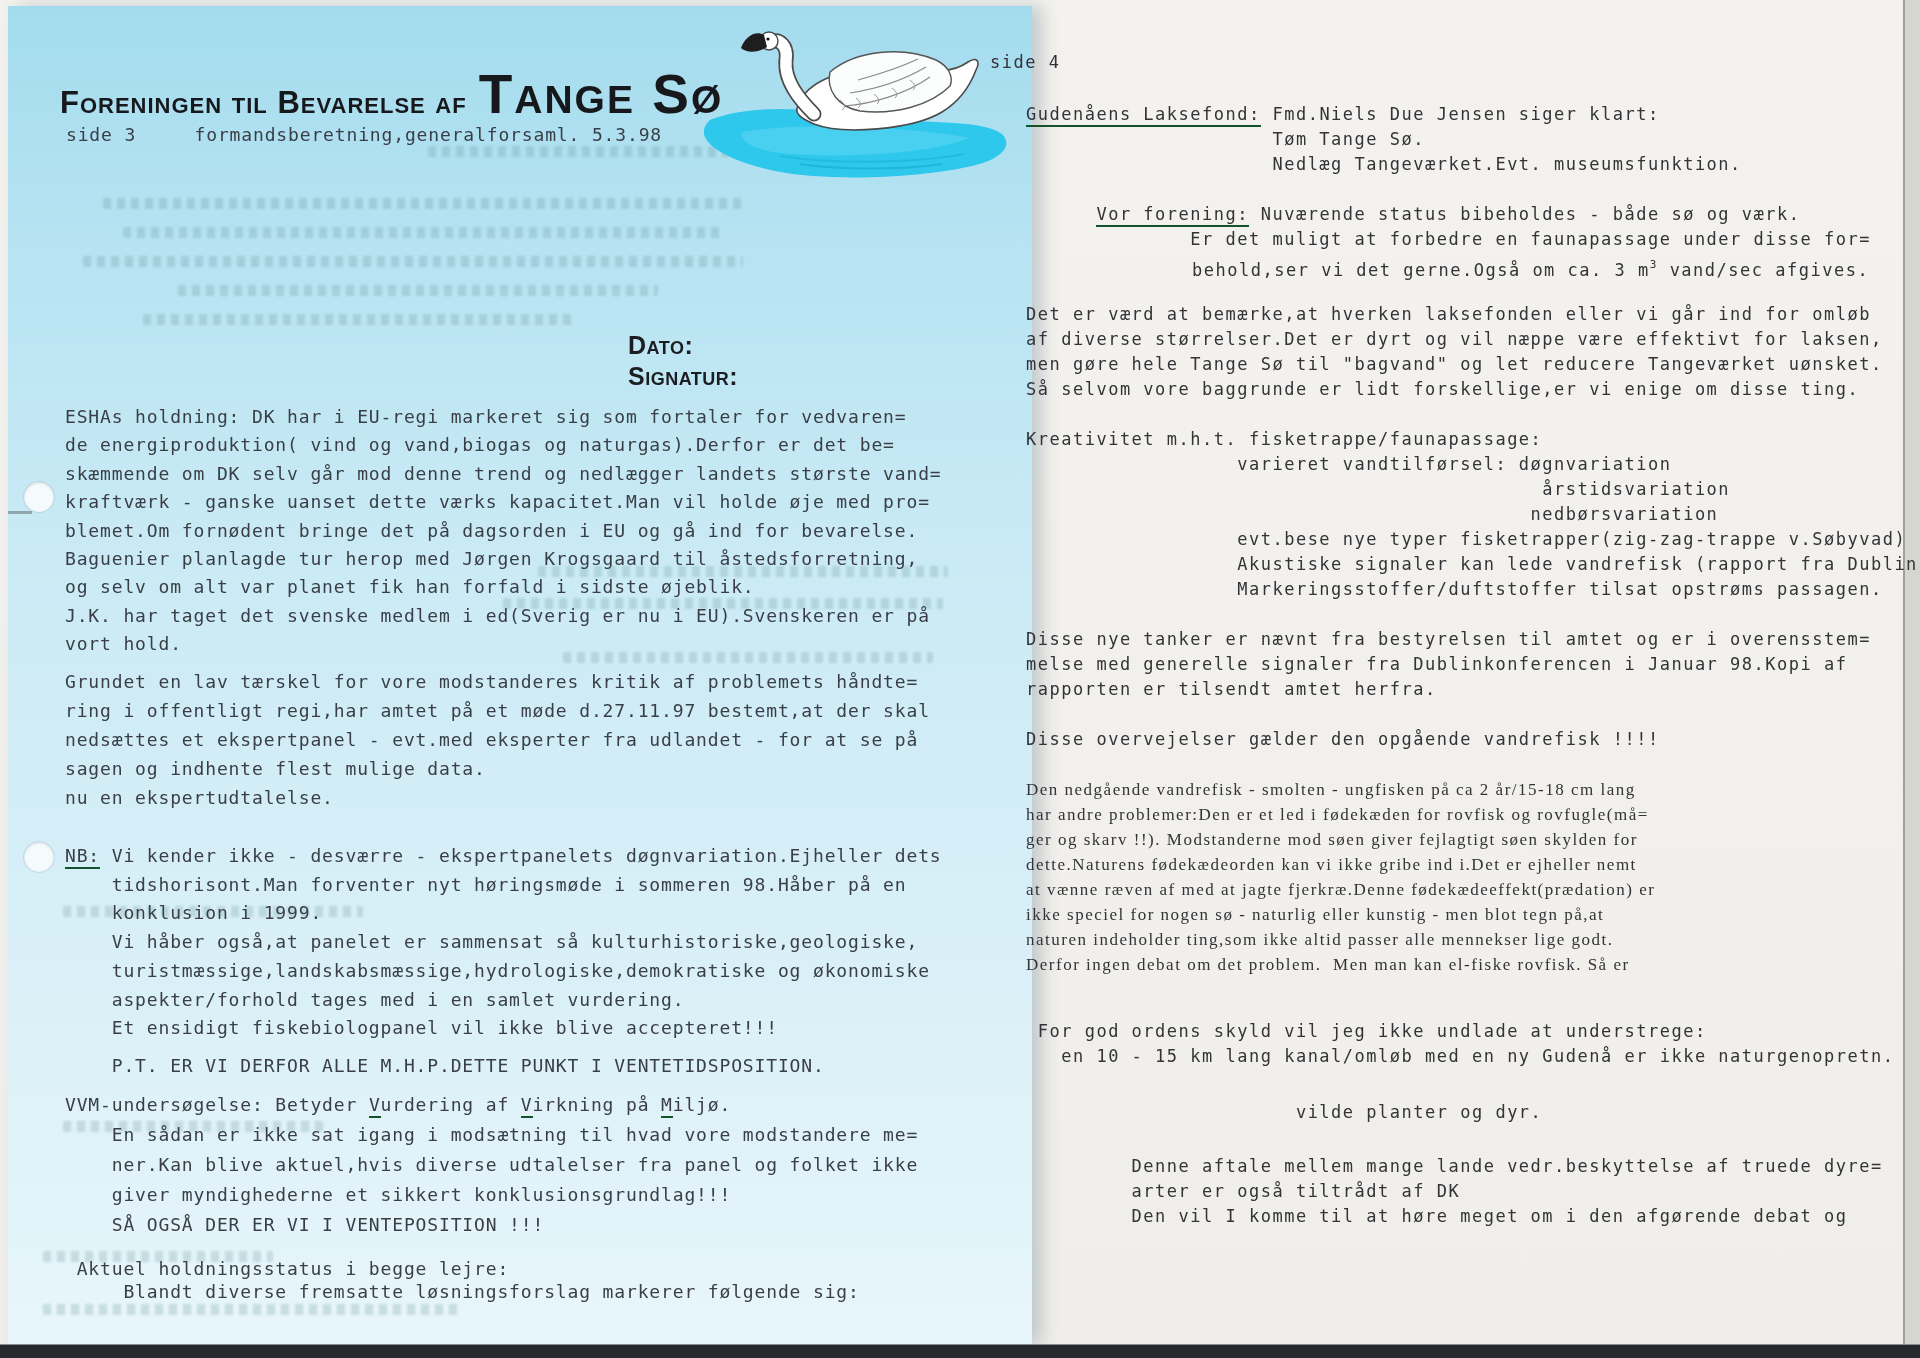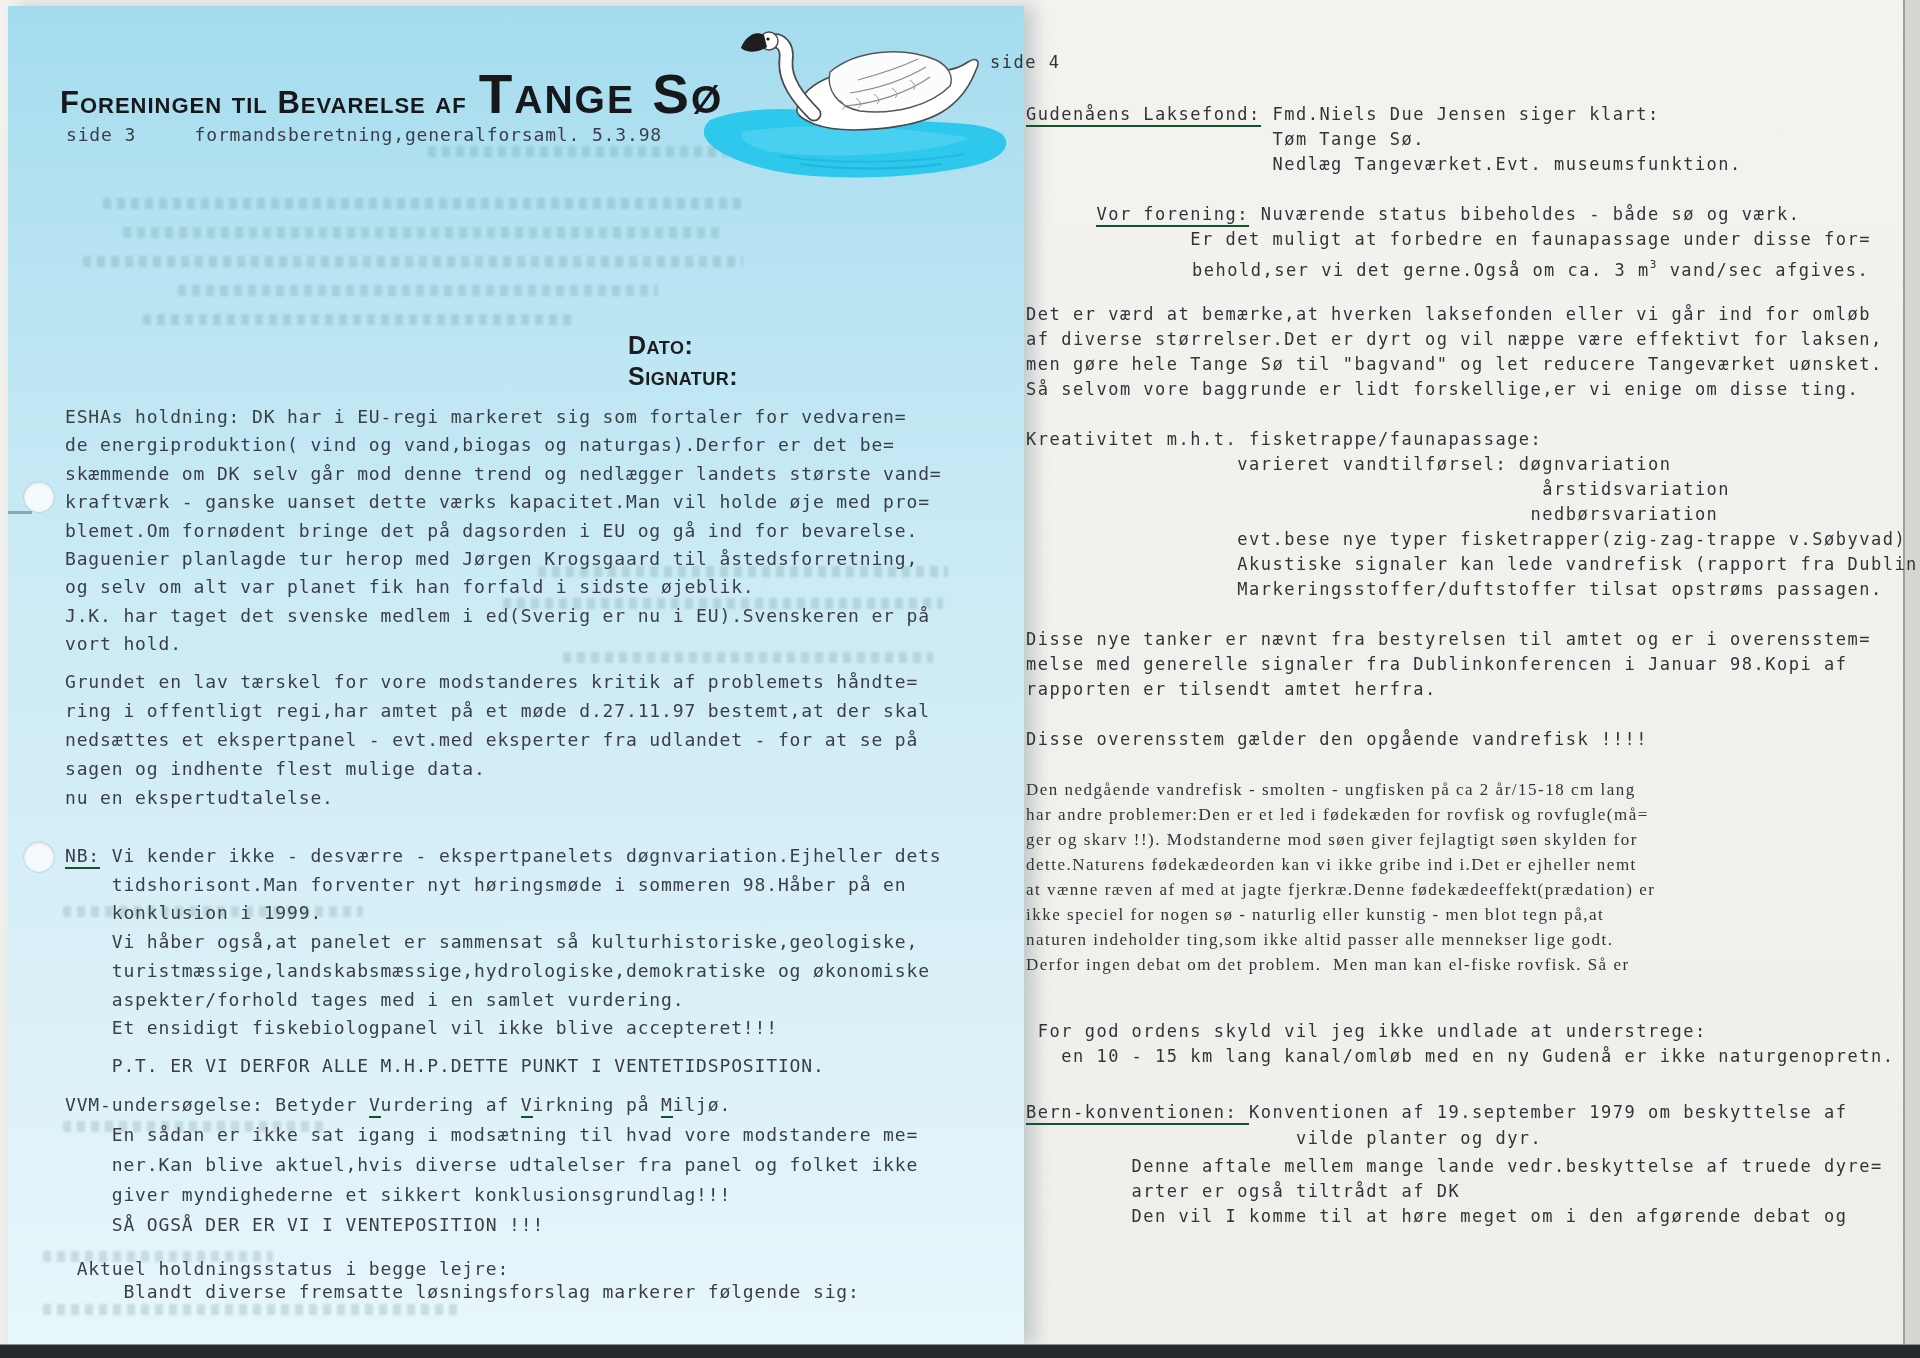--- a/index.html
+++ b/index.html
@@ -16,20 +16,21 @@
   }
   .right-mat{
     position:absolute;left:1905px;top:0;width:15px;height:1344px;
     background:#d6d6d0;
   }
   
   .page-left{
     position:absolute;left:8px;top:6px;width:1016px;height:1338px;
     background:linear-gradient(180deg,#a3dcee 0%,#b7e3f2 18%,#c9eaf5 40%,#d5eef7 62%,#def2f8 82%,#e7f6fb 100%);
     box-shadow:10px 0 16px rgba(30,70,90,.22);
+    padding-left:8px;
   }
   .scanner-edge{
     position:absolute;left:0;top:1344px;width:1920px;height:14px;
     background:#26292d;border-top:1px solid #8b8d8f;
   }
   
   .tblock{position:absolute;}
   .tline{white-space:pre;}
   #left-text .tblock{font-size:18px;letter-spacing:.85px;color:#3a3e46;}
   #right-text .tblock{font-size:17px;letter-spacing:1.5px;color:#333338;}
@@ -203,38 +204,37 @@
       <div class="tline"><span>                  evt.bese nye typer fisketrapper(zig-zag-trappe v.Søbyvad)</span></div>
       <div class="tline"><span>                  Akustiske signaler kan lede vandrefisk (rapport fra Dublin)</span></div>
       <div class="tline"><span>                  Markeringsstoffer/duftstoffer tilsat opstrøms passagen.</span></div>
     </div>
     <div class="tblock" style="top: 627px; left: 1026px; line-height: 25px;">
       <div class="tline"><span>Disse nye tanker er nævnt fra bestyrelsen til amtet og er i overensstem=</span></div>
       <div class="tline"><span>melse med generelle signaler fra Dublinkonferencen i Januar 98.Kopi af</span></div>
       <div class="tline"><span>rapporten er tilsendt amtet herfra.</span></div>
     </div>
     <div class="tblock" style="top: 727px; left: 1026px; line-height: 25px;">
-      <div class="tline"><span>Disse overensstem gælder den opgående vandrefisk !!!!</span></div>
+      <div class="tline"><span>Disse overvejelser gælder den opgående vandrefisk !!!!</span></div>
     </div>
     <div class="tblock" style="top: 777px; left: 1026px; line-height: 25px; font-family: Liberation Serif, serif;">
       <div class="tline"><span>Den nedgående vandrefisk - smolten - ungfisken på ca 2 år/15-18 cm lang</span></div>
       <div class="tline"><span>har andre problemer:Den er et led i fødekæden for rovfisk og rovfugle(må=</span></div>
       <div class="tline"><span>ger og skarv !!). Modstanderne mod søen giver fejlagtigt søen skylden for</span></div>
       <div class="tline"><span>dette.Naturens fødekædeorden kan vi ikke gribe ind i.Det er ejheller nemt</span></div>
       <div class="tline"><span>at vænne ræven af med at jagte fjerkræ.Denne fødekædeeffekt(prædation) er</span></div>
       <div class="tline"><span>ikke speciel for nogen sø - naturlig eller kunstig - men blot tegn på,at</span></div>
       <div class="tline"><span>naturen indeholder ting,som ikke altid passer alle mennekser lige godt.</span></div>
       <div class="tline"><span>Derfor ingen debat om det problem.  Men man kan el-fiske rovfisk. Så er</span></div>
     </div>
     <div class="tblock" style="top: 1019px; left: 1026px; line-height: 25px;">
       <div class="tline"><span> For god ordens skyld vil jeg ikke undlade at understrege:</span></div>
       <div class="tline"><span>   en 10 - 15 km lang kanal/omløb med en ny Gudenå er ikke naturgenopretn.</span></div>
     </div>
     <div class="tblock" style="top: 1099px; left: 1026px; line-height: 26px;">
-      <div class="tline"><span class="u">Bern-konventionen: </span><span>Konventionen af 19.september 1979 om beskyttelse af</span></div>
       <div class="tline"><span>                       vilde planter og dyr.</span></div>
     </div>
     <div class="tblock" style="top: 1154px; left: 1026px; line-height: 25px;">
       <div class="tline"><span>         Denne aftale mellem mange lande vedr.beskyttelse af truede dyre=</span></div>
       <div class="tline"><span>         arter er også tiltrådt af DK</span></div>
       <div class="tline"><span>         Den vil I komme til at høre meget om i den afgørende debat og</span></div>
     </div>
   </div>
 
 <div class="scanner-edge"></div>

